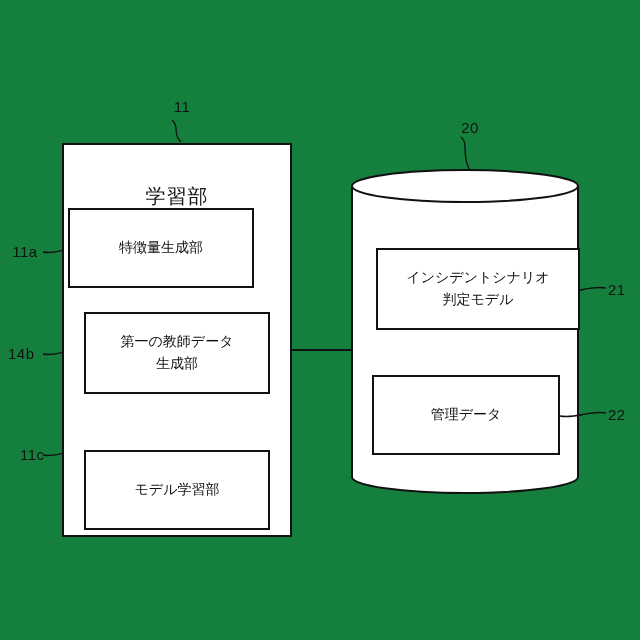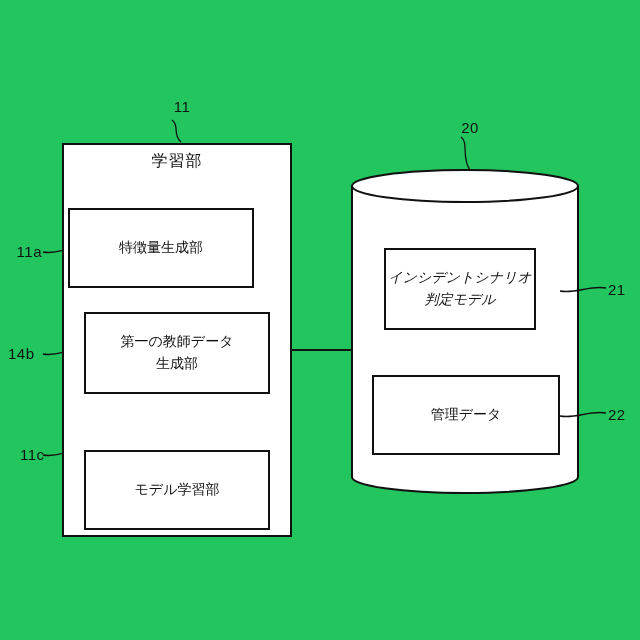--- a/index.html
+++ b/index.html
@@ -5,21 +5,21 @@
   * { margin: 0; padding: 0; box-sizing: border-box; }
   html, body { background: #ffffff; }
   body {
     font-family: "Liberation Sans", "DejaVu Sans", sans-serif;
     color: #111;
   }
   .canvas {
     position: relative;
     width: 640px;
     height: 640px;
-    background: #22c55e;
+    background: #15803d;
     overflow: hidden;
   }
   svg.layer {
     position: absolute;
     left: 0; top: 0;
     width: 640px; height: 640px;
   }
   .box-outline {
     position: absolute;
     border: 2px solid #111;
@@ -32,43 +32,44 @@
     display: flex;
     flex-direction: column;
     align-items: center;
     justify-content: center;
     text-align: center;
     font-size: 14px;
     line-height: 1.55;
   }
   .block-title {
     position: absolute;
-    font-size: 16px;
+    font-size: 20px;
     text-align: center;
     letter-spacing: 1px;
+    margin-top: 32px;
   }
   .ref-label {
     position: absolute;
     font-size: 15px;
     letter-spacing: 0.5px;
   }
   
   .learning-box   { left: 62px;  top: 143px; width: 230px; height: 394px; }
   .learning-title { left: 62px;  top: 151px; width: 230px; }
   .box-11a { left: 68px; top: 208px; width: 186px; height: 80px; }
   .box-11b { left: 84px; top: 312px; width: 186px; height: 82px; }
   .box-11c { left: 84px; top: 413px; width: 186px; height: 80px; margin-top: 37px; }
   
   .storage-title { left: 352px; top: 200px; width: 226px; }
-  .box-21 { left: 384px; top: 248px; width: 152px; height: 82px; font-style: italic; }
+  .box-21 { left: 376px; top: 248px; width: 204px; height: 82px; }
   .box-22 { left: 372px; top: 375px; width: 188px; height: 80px; }
   
   .ref-11  { left: 167px; top: 98px;  width: 30px; text-align: center; }
   .ref-20  { left: 455px; top: 119px; width: 30px; text-align: center; }
-  .ref-11a { left: 8px;   top: 243px; width: 34px; text-align: right; }
+  .ref-11a { left: 8px;   top: 243px; width: 34px; text-align: center; }
   .ref-11b { left: 8px;   top: 345px; width: 34px; text-align: left; }
   .ref-11c { left: 20px;   top: 446px; width: 34px; text-align: left; }
   .ref-21  { left: 608px; top: 281px; width: 30px; text-align: left; }
   .ref-22  { left: 608px; top: 406px; width: 30px; text-align: left; }
 </style>
 </head>
 <body>
 
 <div class="canvas">
 

